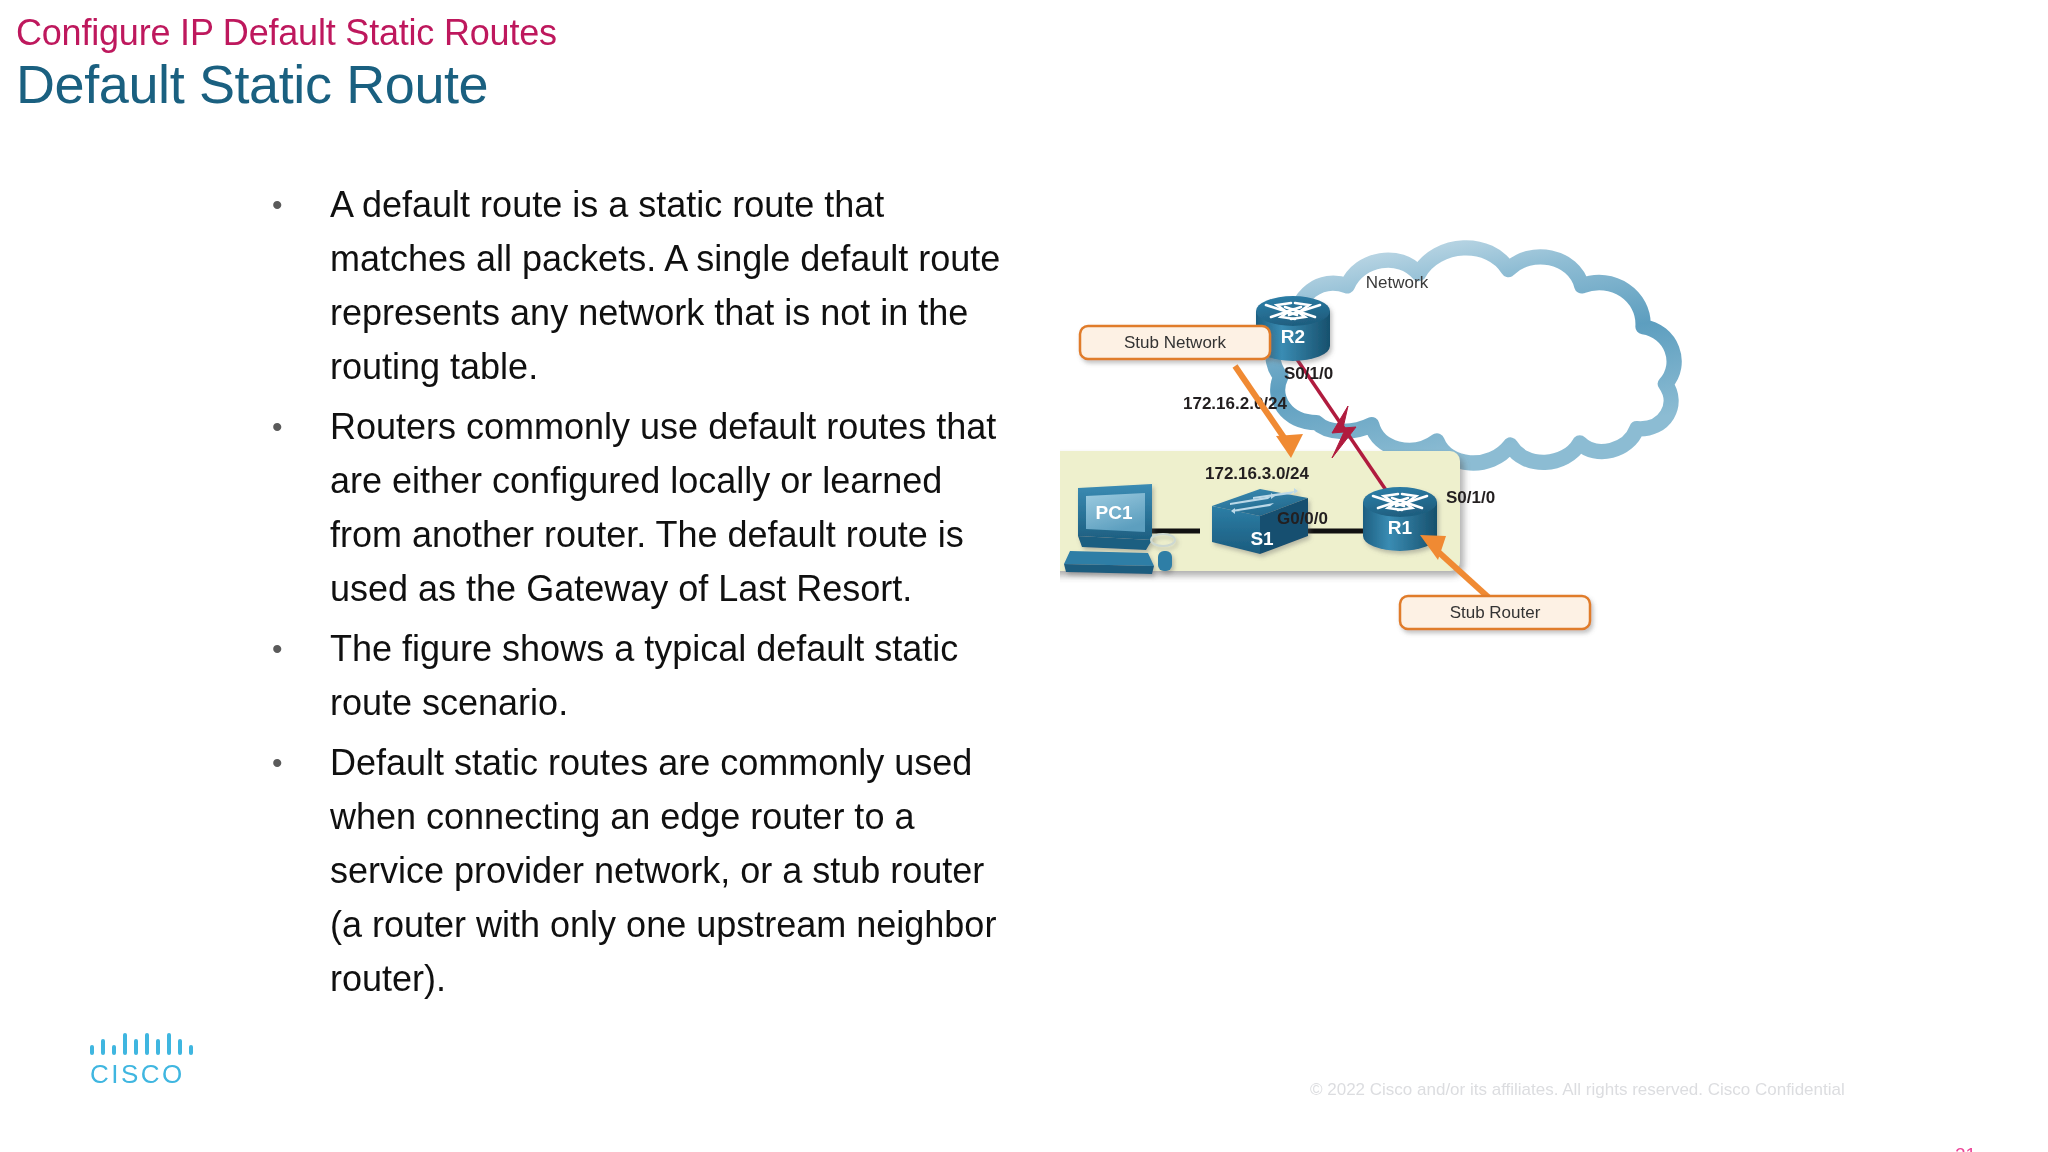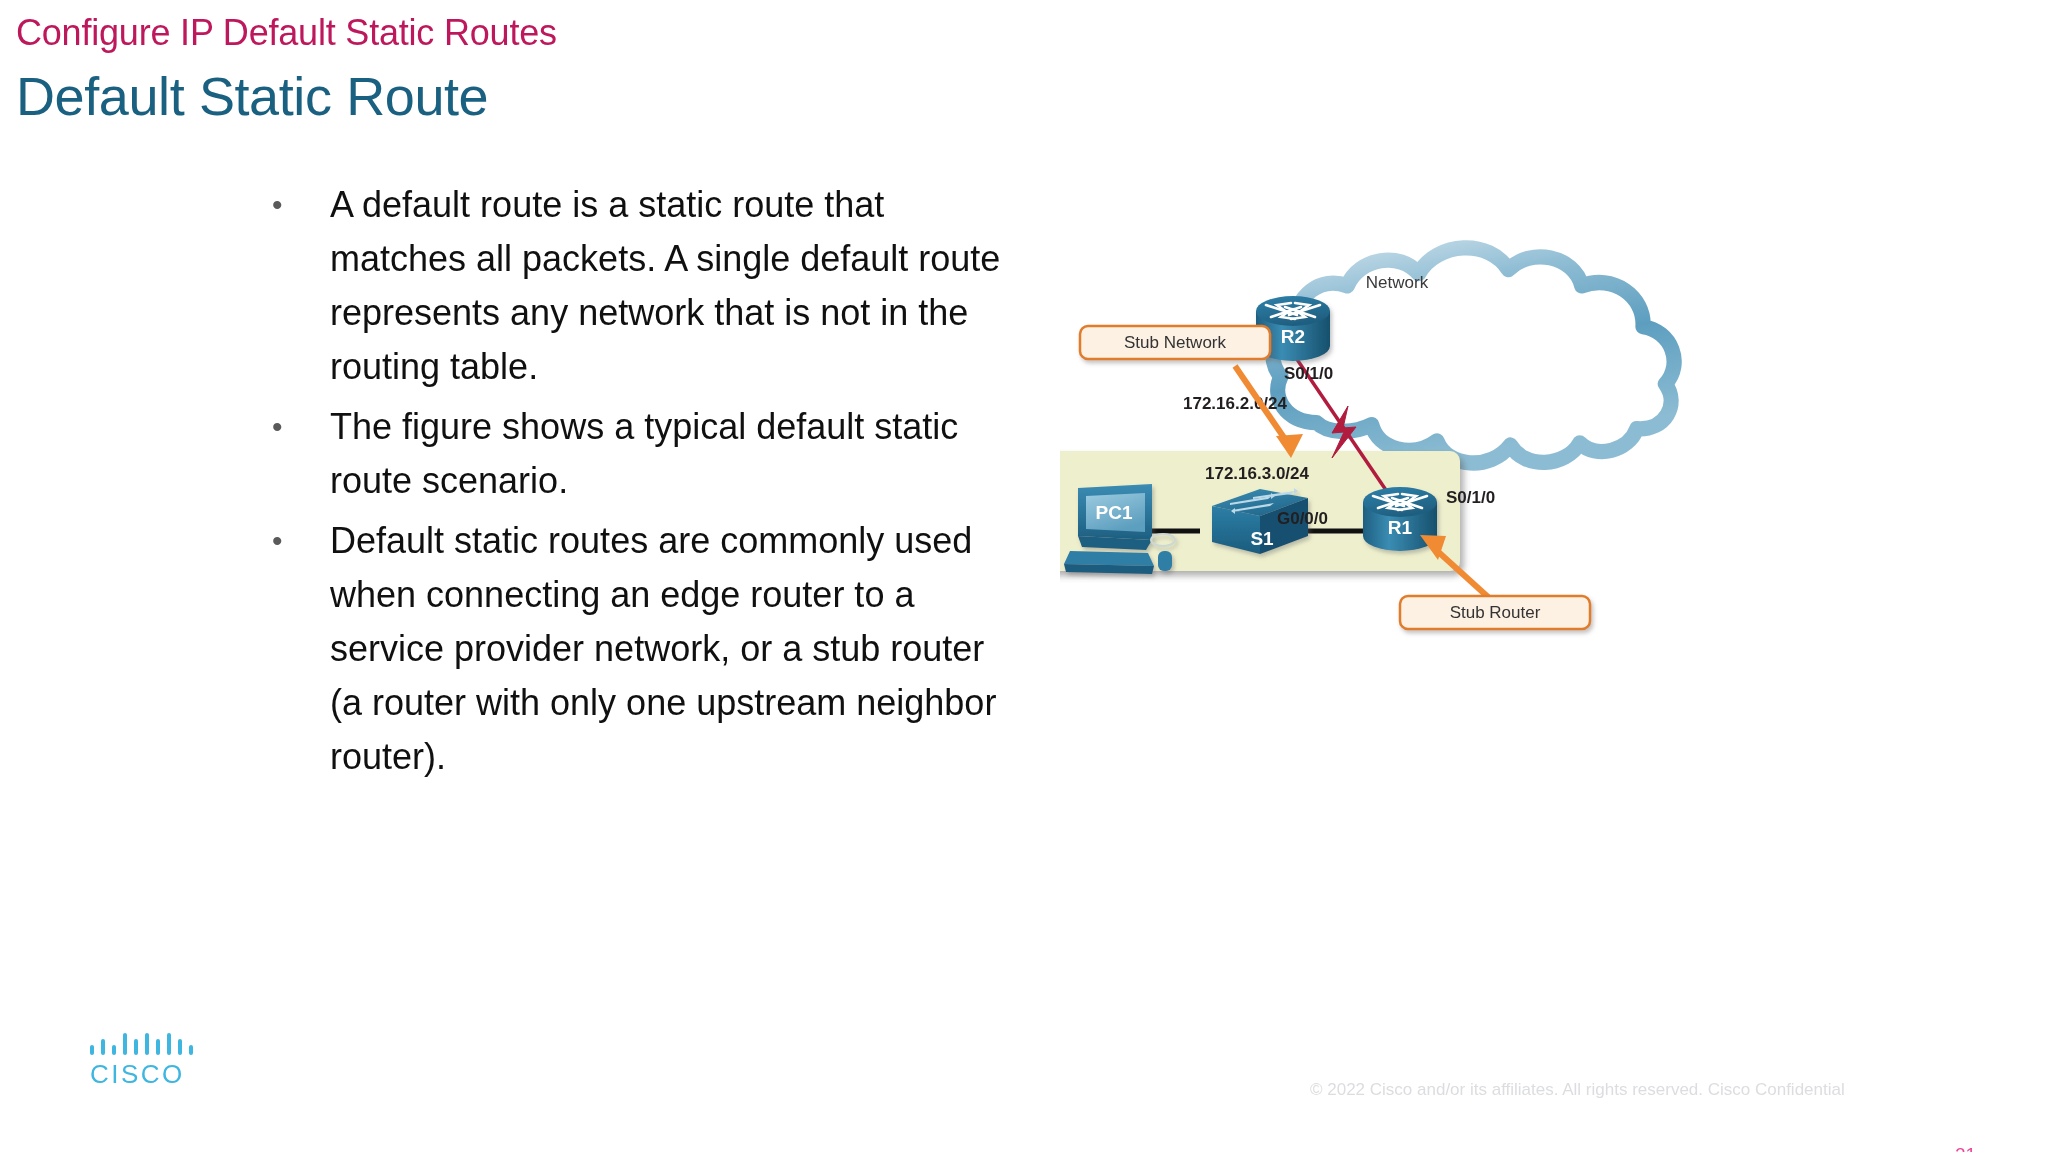--- a/index.html
+++ b/index.html
@@ -28,21 +28,21 @@
     color: #be185d;
     line-height: 1.05;
     letter-spacing: -0.2px;
     white-space: nowrap;
   }
   #page-title {
     font-size: 54px;
     color: #1a6080;
     line-height: 1.05;
     letter-spacing: -0.4px;
-    margin-top: 16px;
+    margin-top: 4px;
     white-space: nowrap;
   }
 
   
   #bullet-list {
     position: absolute;
     left: 40px;
     top: 178px;
     width: 980px;
   }
@@ -136,20 +136,24 @@
 
 <div id="slide-header">
   <div id="eyebrow-title">Configure IP Default Static Routes</div>
   <div id="page-title">Default Static Route</div>
 </div>
 
 <div id="bullet-list">
   <div class="bullet-row">
     <span class="bullet-dot"></span>
     <span class="bullet-text">A default route is a static route that matches all packets. A single default route represents any network that is not in the routing table.</span>
+  </div>
+  <div class="bullet-row">
+    <span class="bullet-dot"></span>
+    <span class="bullet-text">Routers commonly use default routes that are either configured locally or learned from another router. The default route is used as the Gateway of Last Resort.</span>
   </div>
   <div class="bullet-row">
     <span class="bullet-dot"></span>
     <span class="bullet-text">The figure shows a typical default static route scenario.</span>
   </div>
   <div class="bullet-row">
     <span class="bullet-dot"></span>
     <span class="bullet-text">Default static routes are commonly used when connecting an edge router to a service provider network, or a stub router (a router with only one upstream neighbor router).</span>
   </div>
 </div>

